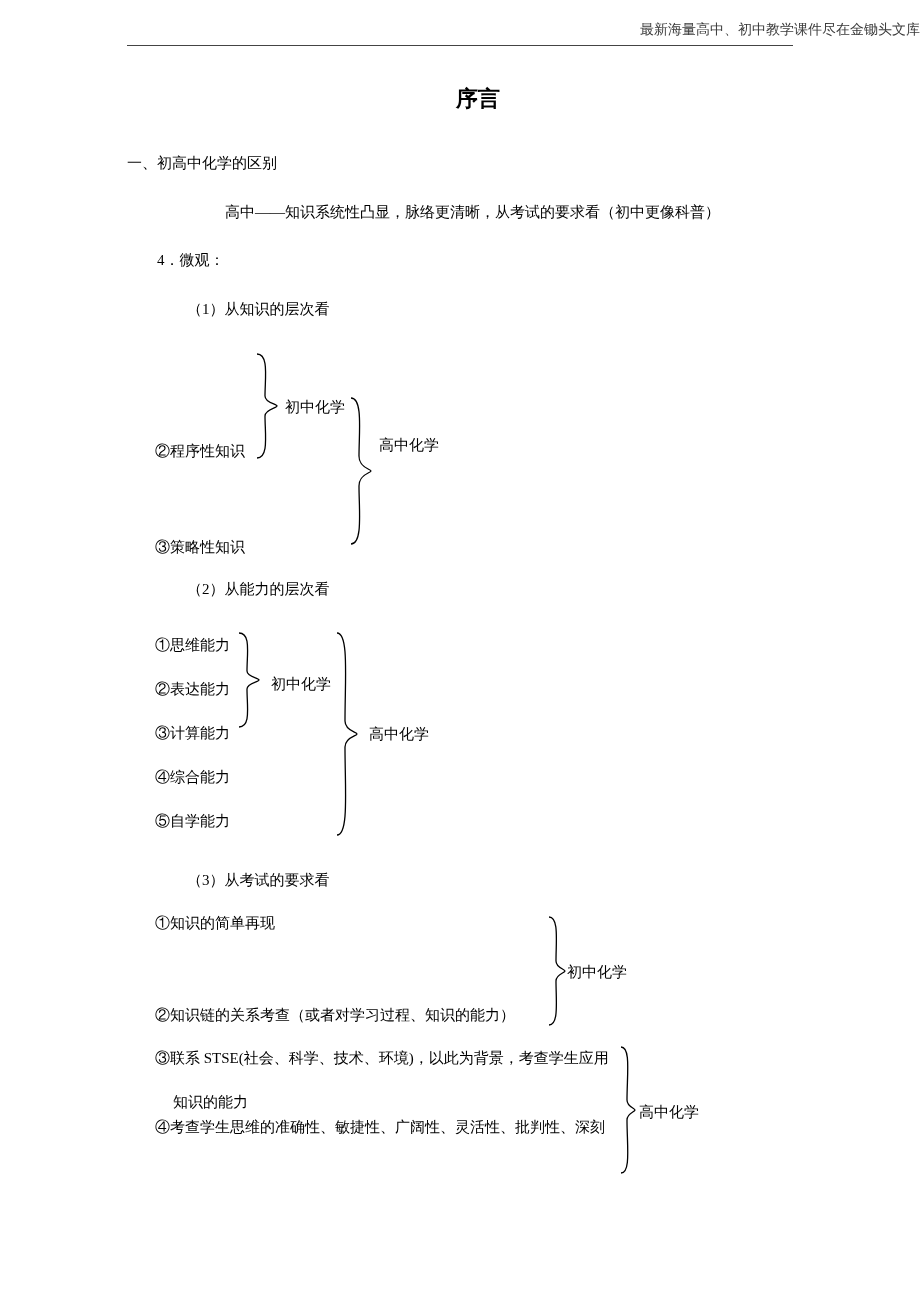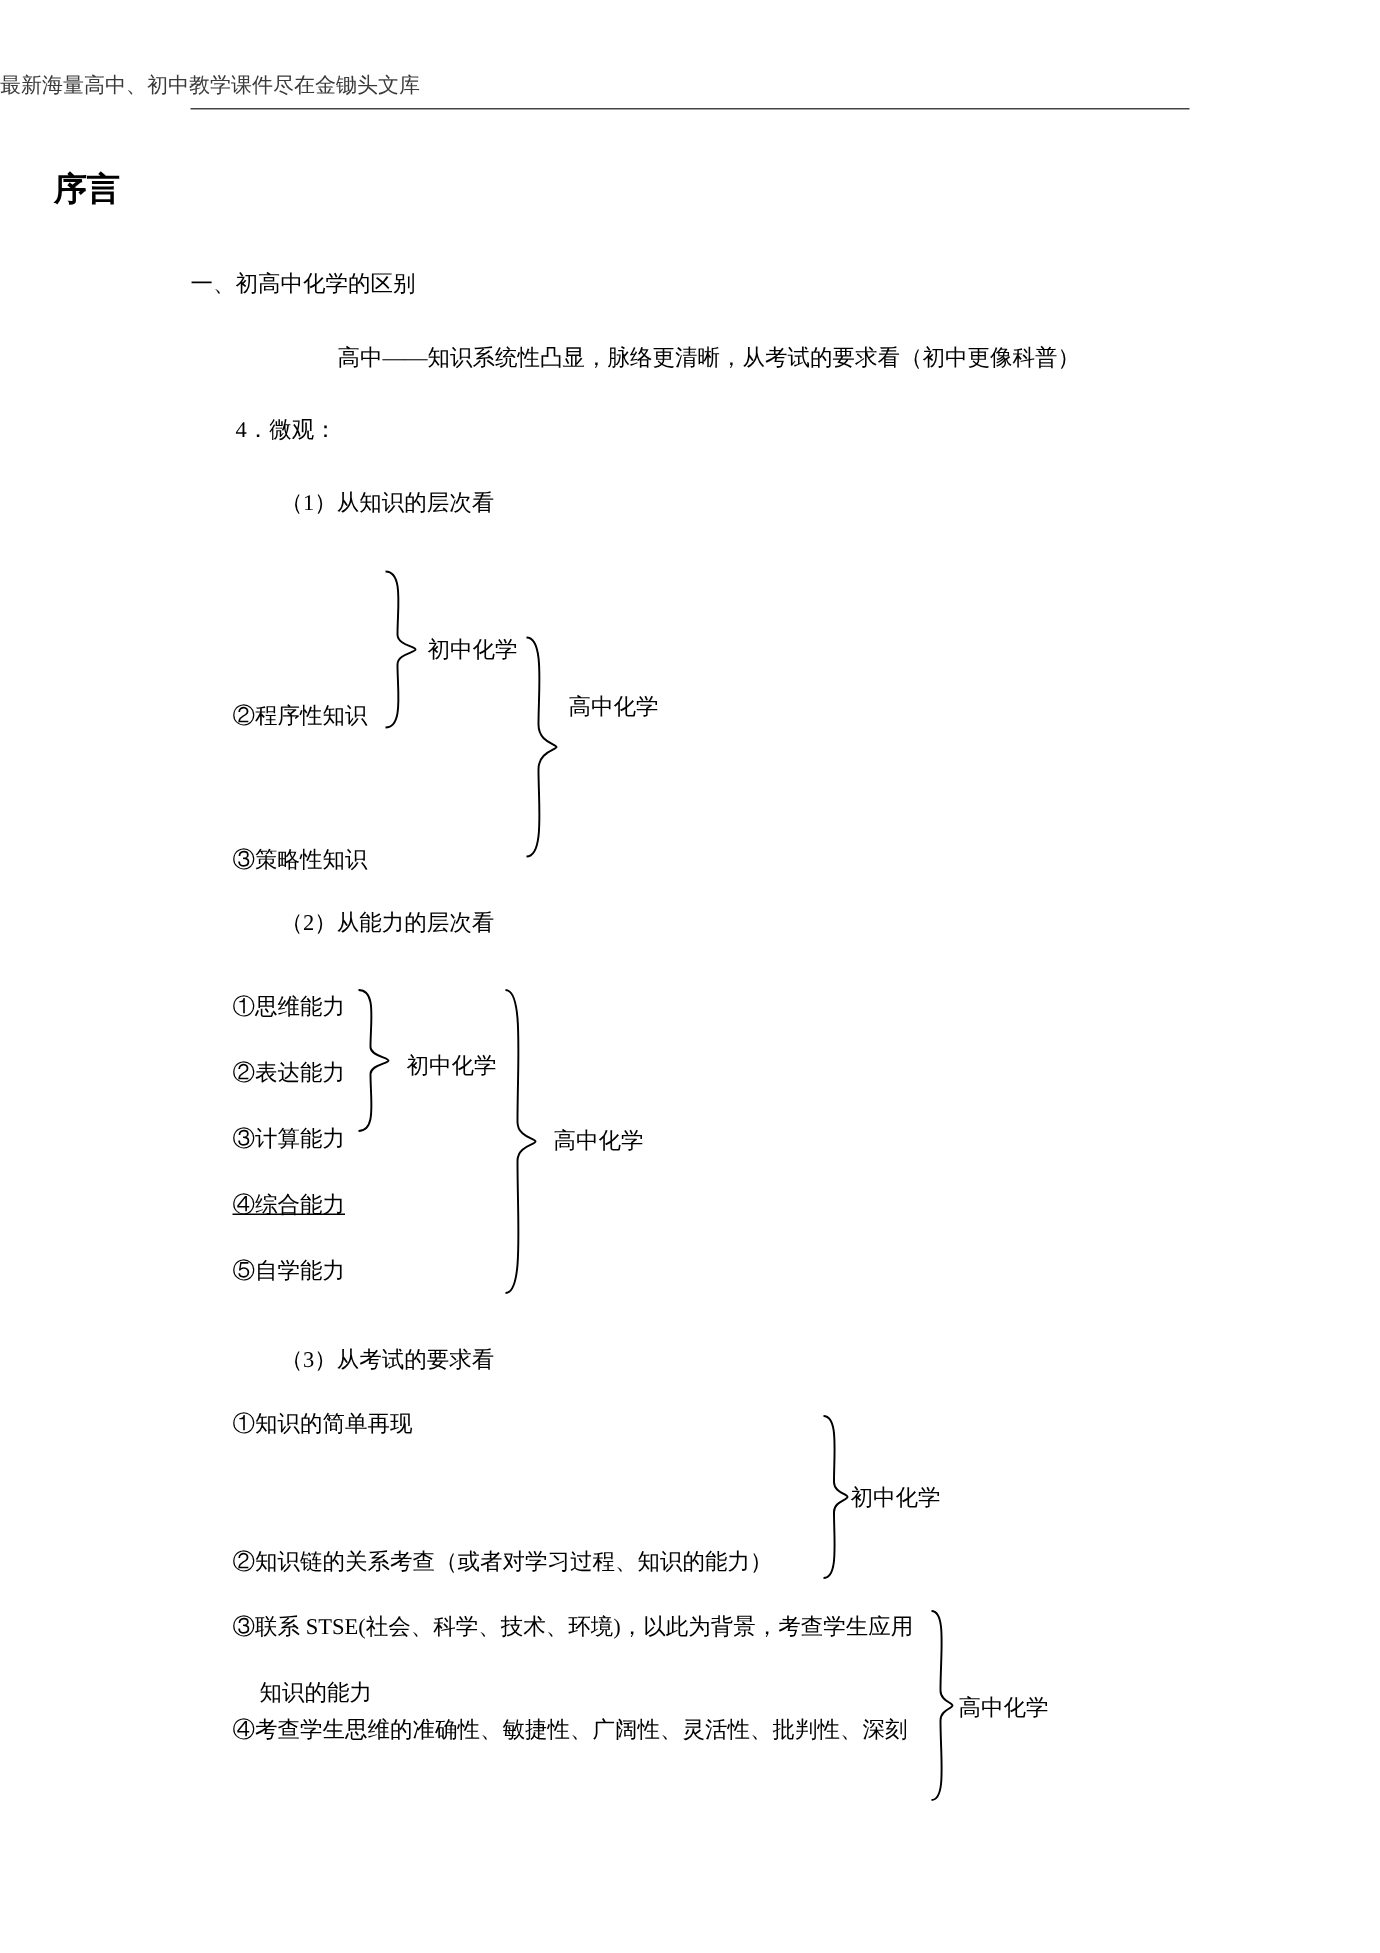--- a/index.html
+++ b/index.html
@@ -7,37 +7,37 @@
       background: #fff;
       font-family: "SimSun", "宋体", serif;
       font-size: 15px;
       color: #000;
       width: 920px;
       height: 1302px;
       position: relative;
       padding: 0;
     }
     .header-wrap {
-      text-align: left;
-      padding-top: 48px;
+      text-align: right;
+      padding-top: 21px;
     }
     .header-text {
       font-size: 14px;
       color: #3a3a3a;
       display: inline-block;
       margin-bottom: 6px;
     }
     .header-rule {
       width: 666px;
       margin: 0 auto;
       border: 0;
       border-top: 1.5px solid #444;
     }
     .page-title {
-      text-align: left;
+      text-align: center;
       font-size: 22px;
       font-weight: bold;
       margin-top: 38px;
       margin-bottom: 38px;
       font-family: "SimSun","宋体",serif;
       margin-left: 36px;
     }
     .content {
       width: 666px;
       margin: 0 auto;
@@ -111,21 +111,21 @@
     </div>
     <span class="lbl" style="left:252px; top:92px;">高中化学</span>
   </div>
 
   <span class="line mt26 ind2">（2）从能力的层次看</span>
 
   <div class="list-block" style="height:220px">
     <span class="li44" style="position:absolute; top:0;">①思维能力</span>
     <span class="li44" style="position:absolute; top:44px;">②表达能力</span>
     <span class="li44" style="position:absolute; top:88px;">③计算能力</span>
-    <span class="li44" style="position:absolute; top:132px;text-decoration:underline;">④综合能力</span>
+    <span class="li44" style="position:absolute; top:132px;">④综合能力</span>
     <span class="li44" style="position:absolute; top:176px;">⑤自学能力</span>
 
     <div class="brace" style="left:110px; top:8px; width:24px; height:98px;">
       <svg width="24" height="98" viewBox="0 0 24 98">
         <path d="M2 2 C14 2 10 22 10 40 C10 46 22 47 22 49 C22 51 10 52 10 58 C10 76 14 96 2 96" stroke="#000" stroke-width="1.3" fill="none"></path>
       </svg>
     </div>
     <span class="lbl" style="left:144px; top:50px;">初中化学</span>
 
     <div class="brace" style="left:208px; top:8px; width:24px; height:206px;">

